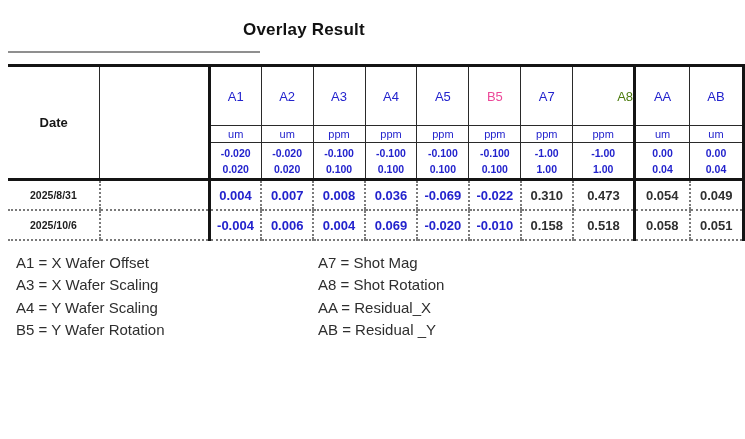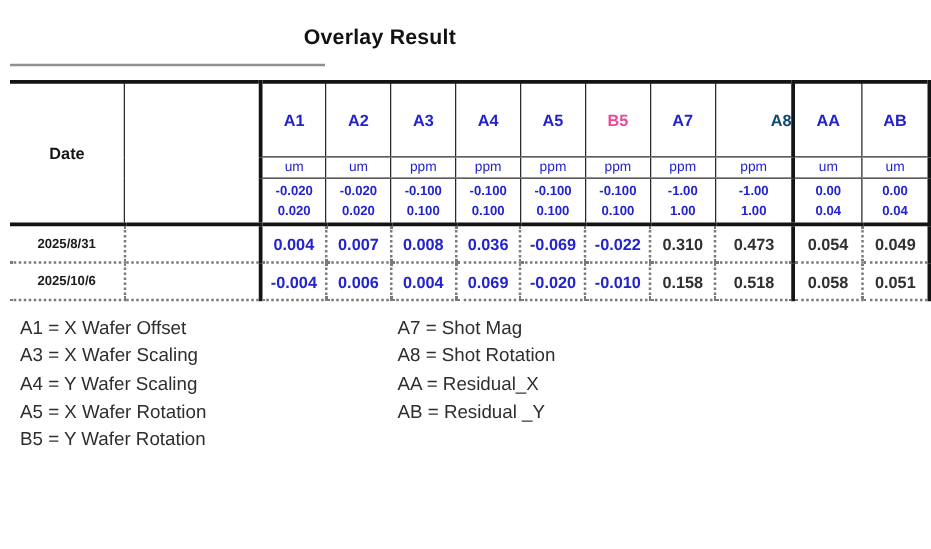--- a/index.html
+++ b/index.html
@@ -28,21 +28,21 @@
   }
   table.results td { padding:0; text-align:center; vertical-align:middle; }
 
   .dateHead {
     border-right:1px solid #2a2a2a; border-bottom:3px solid #141414;
     font-size:13px; font-weight:bold; color:#161616;
   }
   .gapHead { border-bottom:3px solid #141414; }
 
   .colHead { height:58px; border-bottom:1px solid #2a2a2a;
-             font-size:13px; font-weight:bold; }
+             font-size:13px; font-weight:normal; }
   .unit    { height:16px; border-bottom:1px solid #2a2a2a;
              font-size:11px; font-weight:normal; }
   .spec    { height:35px; border-bottom:3px solid #141414;
              font-size:10.5px; font-weight:bold; }
   .spec div { line-height:16px; }
 
   .bL      { border-left:1px solid #2a2a2a; }
   .bLthick { border-left:3px solid #141414; }
   .bLdot   { border-left:2px dotted #7a7a7a; }
   .bRthick { border-right:3px solid #141414; }
@@ -86,21 +86,21 @@
         <tr>
           <td class="dateHead" rowspan="3">Date</td>
           <td class="gapHead" rowspan="3"></td>
           <td class="colHead bLthick" style="color: rgb(35, 35, 205);">A1</td>
           <td class="colHead bL" style="color: rgb(35, 35, 205);">A2</td>
           <td class="colHead bL" style="color: rgb(35, 35, 205);">A3</td>
           <td class="colHead bL" style="color: rgb(35, 35, 205);">A4</td>
           <td class="colHead bL" style="color: rgb(35, 35, 205);">A5</td>
           <td class="colHead bL" style="color: #ec4899;">B5</td>
           <td class="colHead bL" style="color: rgb(35, 35, 205);">A7</td>
-          <td class="colHead bL" style="color: #0c4a6e; padding-left: 44px;">A8</td>
+          <td class="colHead bL" style="color: #4d7c0f; padding-left: 44px;">A8</td>
           <td class="colHead bLthick" style="color: rgb(35, 35, 205);">AA</td>
           <td class="colHead bL bRthick" style="color: rgb(35, 35, 205);">AB</td>
         </tr>
         <tr>
           <td class="unit bLthick" style="color: rgb(35, 35, 205);">um</td>
           <td class="unit bL" style="color: rgb(35, 35, 205);">um</td>
           <td class="unit bL" style="color: rgb(35, 35, 205);">ppm</td>
           <td class="unit bL" style="color: rgb(35, 35, 205);">ppm</td>
           <td class="unit bL" style="color: rgb(35, 35, 205);">ppm</td>
           <td class="unit bL" style="color: rgb(35, 35, 205);">ppm</td>
@@ -175,16 +175,16 @@
           <td class="val bLdot" style="color: rgb(35, 35, 205);">-0.020</td>
           <td class="val bLdot" style="color: rgb(35, 35, 205);">-0.010</td>
           <td class="val bLdot dark">0.158</td>
           <td class="val bLdot dark">0.518</td>
           <td class="val bLthick dark">0.058</td>
           <td class="val bLdot bRthick dark">0.051</td>
         </tr>
       </tbody>
   </table>
 
-  <div class="legend legend-left"><div>A1 = X Wafer Offset</div><div>A3 = X Wafer Scaling</div><div>A4 = Y Wafer Scaling</div><div>A5 = X Wafer Rotation</div><div>B5 = Y Wafer Rotation</div></div>
+  <div class="legend legend-left"><div>A1 = X Wafer Offset</div><div>A3 = X Wafer Scaling</div><div>A4 = Y Wafer Scaling</div><div>B5 = Y Wafer Rotation</div></div>
   <div class="legend legend-right"><div>A7 = Shot Mag</div><div>A8 = Shot Rotation</div><div>AA = Residual_X</div><div>AB = Residual _Y</div></div>
 
 </div>
 
 </body></html>

